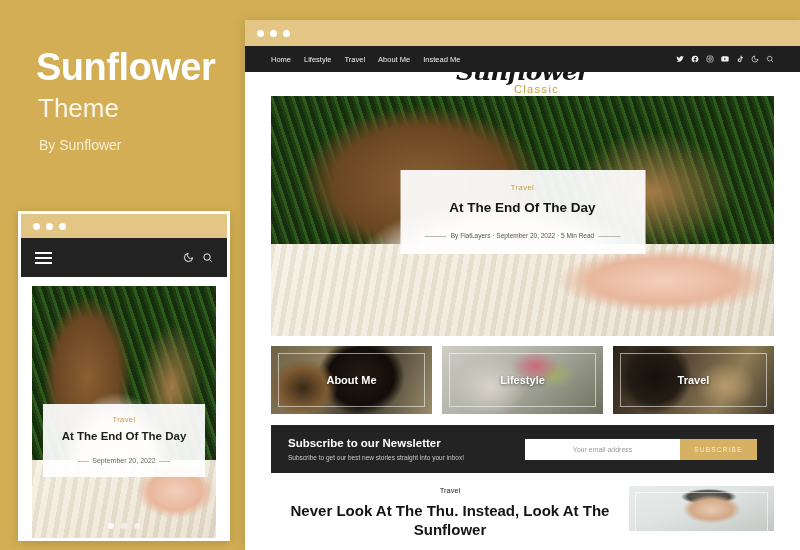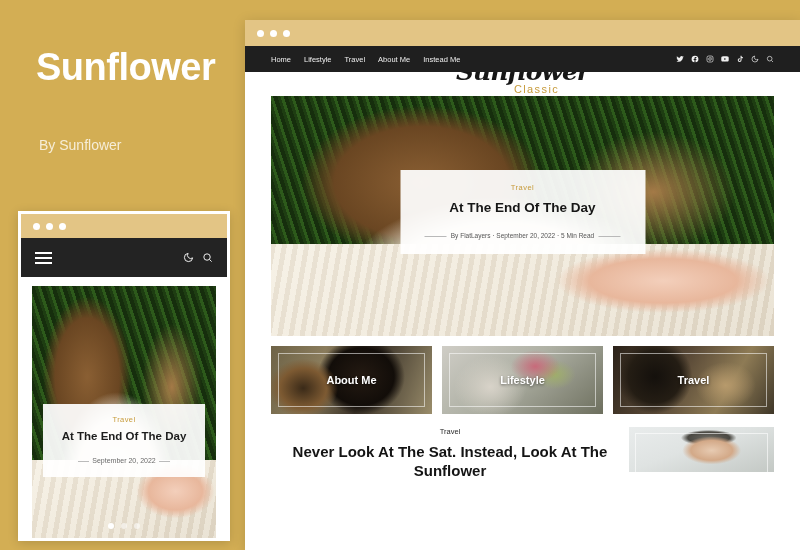--- a/index.html
+++ b/index.html
@@ -186,20 +186,21 @@
       radial-gradient(ellipse 22% 34% at 76% 40%, #a47a47 0%, rgba(164,122,71,0) 74%),
       repeating-linear-gradient(72deg, #1e3d12 0 3px, #2d5a1b 3px 6px, #162e0d 6px 10px),
       linear-gradient(170deg,#23441a,#122a0c);
   }
 </style>
 </head>
 <body>
 
 <div class="promo">
   <div class="promo-title">Sunflower</div>
+  <div class="promo-sub">Theme</div>
   <div class="promo-by">By Sunflower</div>
 </div>
 
 <div class="mobile">
   <div class="m-chrome">
     <span class="dot"></span>
     <span class="dot"></span>
     <span class="dot"></span>
   </div>
   <div class="m-nav">
@@ -326,25 +327,35 @@
       <div class="d-cat-card photo-flowers">
         <span class="frame"></span>
         <span class="d-cat-label">Lifestyle</span>
       </div>
       <div class="d-cat-card photo-car">
         <span class="frame"></span>
         <span class="d-cat-label">Travel</span>
       </div>
     </div>
 
+    <div class="d-news">
+      <div>
+        <div class="d-news-h">Subscribe to our Newsletter</div>
+        <div class="d-news-p">Subscribe to get our best new stories straight into your inbox!</div>
+      </div>
+      <div class="d-news-form">
+        <input class="d-news-input" type="text" placeholder="Your email address" style="">
+        <button class="d-news-btn">SUBSCRIBE</button>
+      </div>
+    </div>
 
     <div class="d-post">
       <div class="d-post-main">
         <div class="d-post-cat">Travel</div>
-        <div class="d-post-title">Never Look At The Sat. Instead, Look At The Sunflower</div>
+        <div class="d-post-title">Never Look At The Thu. Instead, Look At The Sunflower</div>
       </div>
       <div class="d-post-thumb photo-person">
         <span class="frame"></span>
       </div>
     </div>
 
   </div>
 </div>
 
 </body></html>

